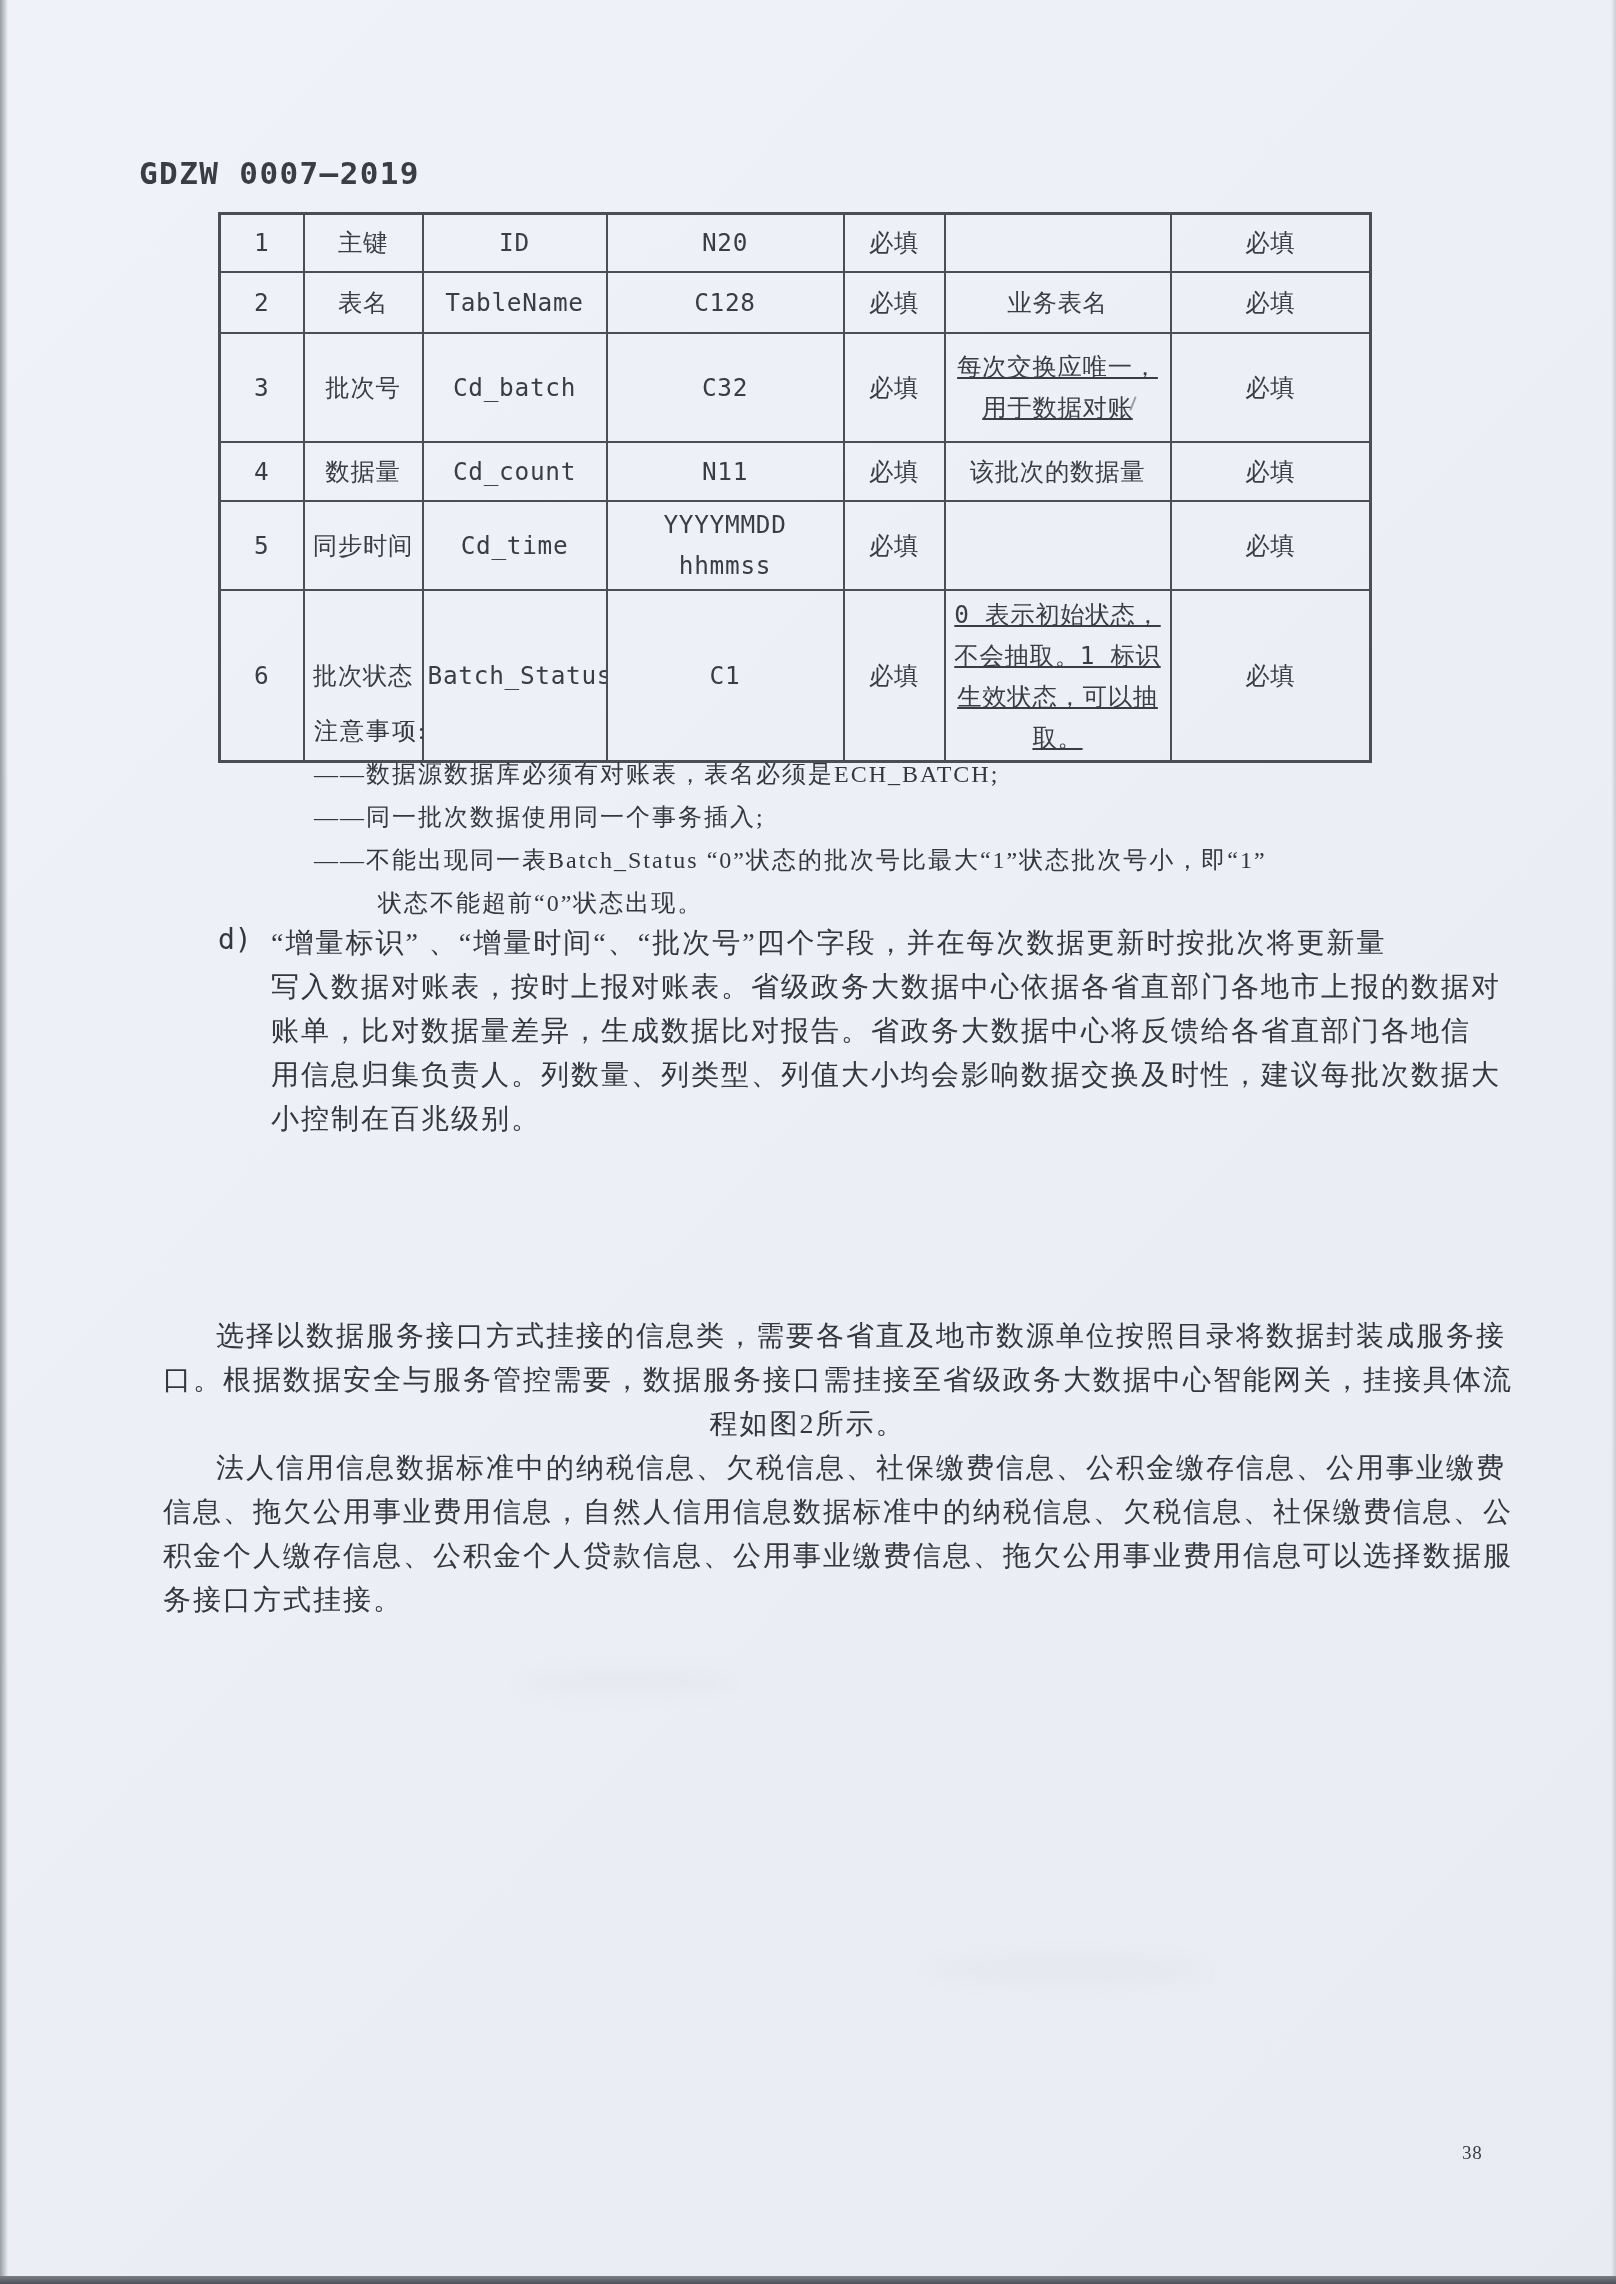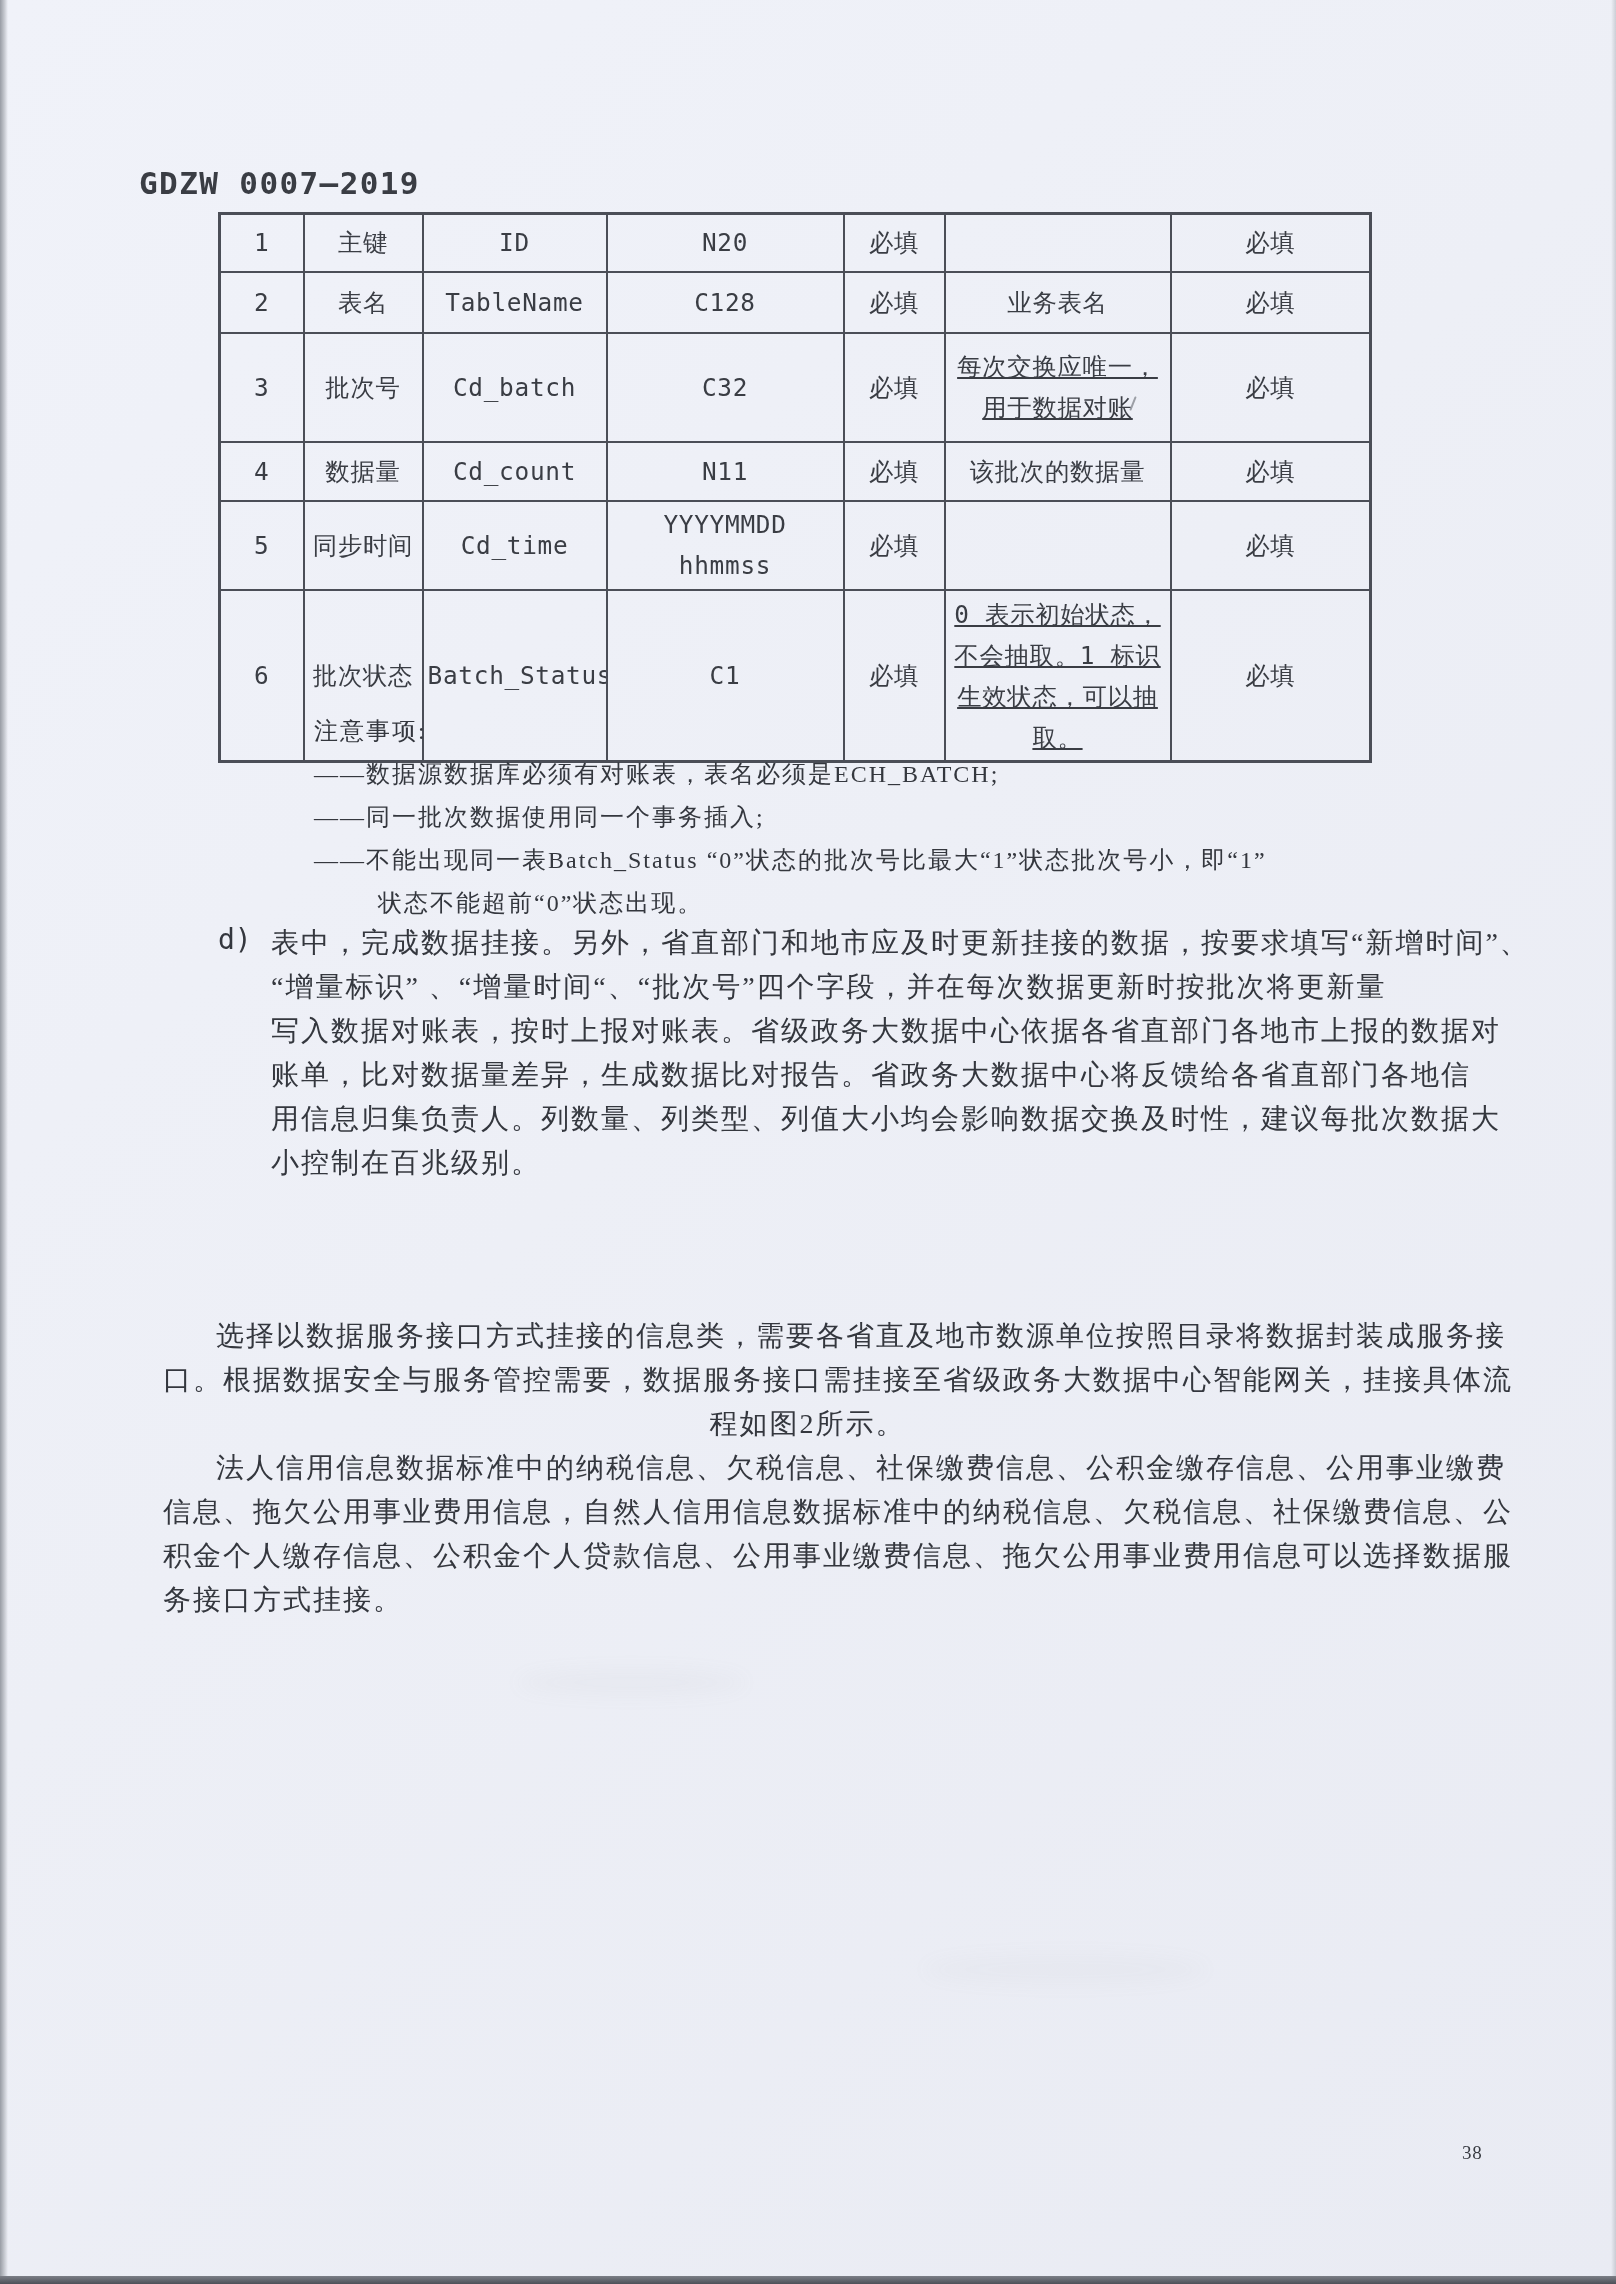--- a/index.html
+++ b/index.html
@@ -17,21 +17,21 @@
   }
   .scan-edge-bottom{
     position:absolute;left:0;bottom:0;width:100%;height:8.1px;
     background:linear-gradient(to bottom,#7c7f87,#4d5058);
   }
   .scan-edge-right{
     position:absolute;right:0;top:0;width:5.4px;height:100%;
     background:linear-gradient(to left,rgba(140,144,152,.35),rgba(140,144,152,0));
   }
   .doc-code{
-    position:absolute;left:139px;top:165px;
+    position:absolute;left:139px;top:155px;
     font-family:"DejaVu Sans Mono", monospace;
     font-size:31px;font-weight:bold;letter-spacing:1.4px;color:#3a3d44;
   }
   table.batch{
     position:absolute;left:218px;top:212px;
     border-collapse:collapse;table-layout:fixed;
     width:1152px;
     border:3.4px solid #4b4e57;
     font-family:"DejaVu Sans Mono","Liberation Serif", serif;
     font-size:24.4px;color:#3a3d44;
@@ -171,21 +171,20 @@
   <div class="notes">
     <div>注意事项:</div>
     <div>——数据源数据库必须有对账表，表名必须是ECH_BATCH;</div>
     <div>——同一批次数据使用同一个事务插入;</div>
     <div>——不能出现同一表Batch_Status “0”状态的批次号比最大“1”状态批次号小，即“1”</div>
     <div class="wrap-indent">状态不能超前“0”状态出现。</div>
   </div>
 
   <div class="list-item-label">d)</div>
   <div class="list-item-body">
-    <div>表中，完成数据挂接。另外，省直部门和地市应及时更新挂接的数据，按要求填写“新增时间”、</div>
     <div>“增量标识” 、“增量时间“、“批次号”四个字段，并在每次数据更新时按批次将更新量</div>
     <div>写入数据对账表，按时上报对账表。省级政务大数据中心依据各省直部门各地市上报的数据对</div>
     <div>账单，比对数据量差异，生成数据比对报告。省政务大数据中心将反馈给各省直部门各地信</div>
     <div>用信息归集负责人。列数量、列类型、列值大小均会影响数据交换及时性，建议每批次数据大</div>
     <div>小控制在百兆级别。</div>
   </div>
 
 
   <div class="para para-1">
     <div class="first-line">选择以数据服务接口方式挂接的信息类，需要各省直及地市数源单位按照目录将数据封装成服务接</div>

